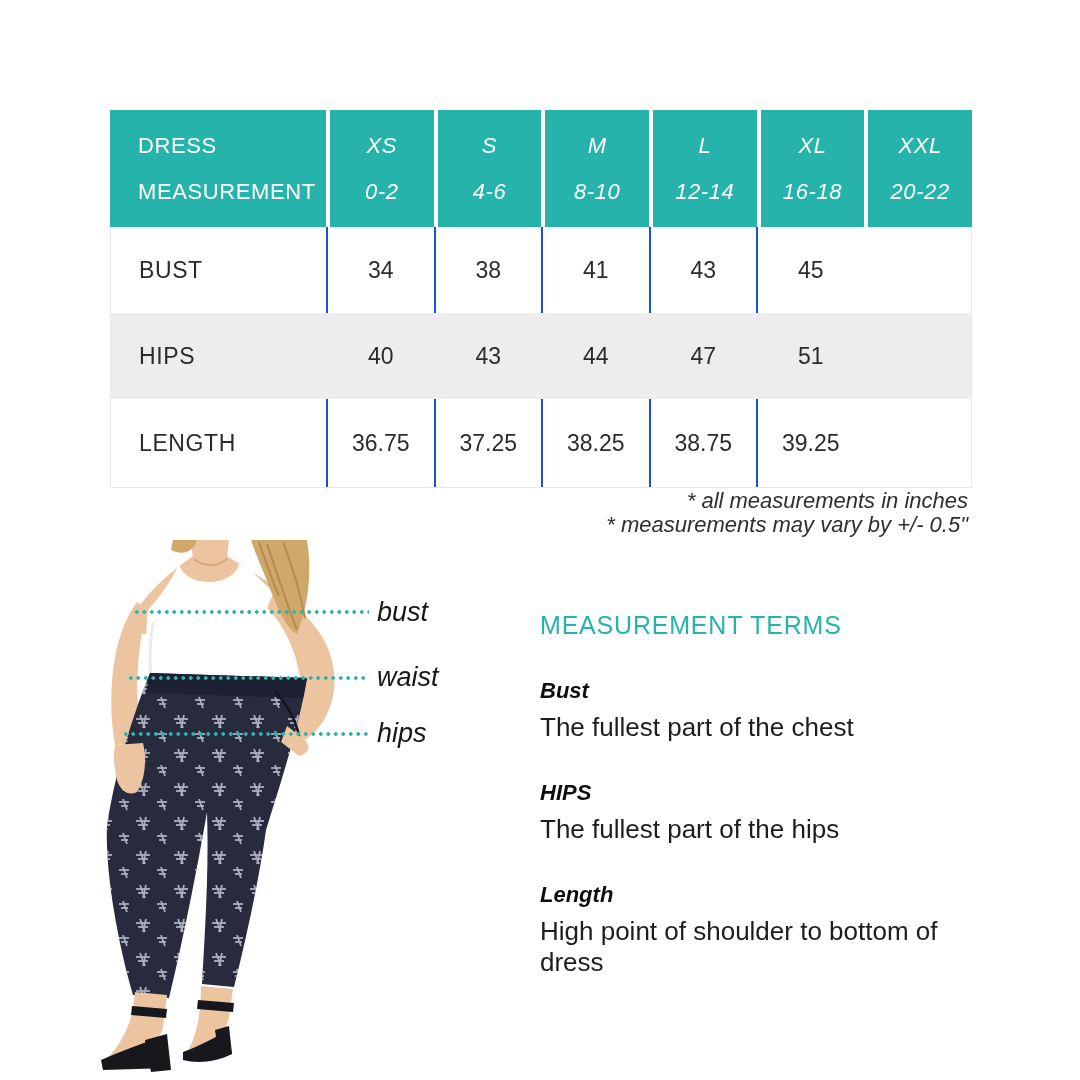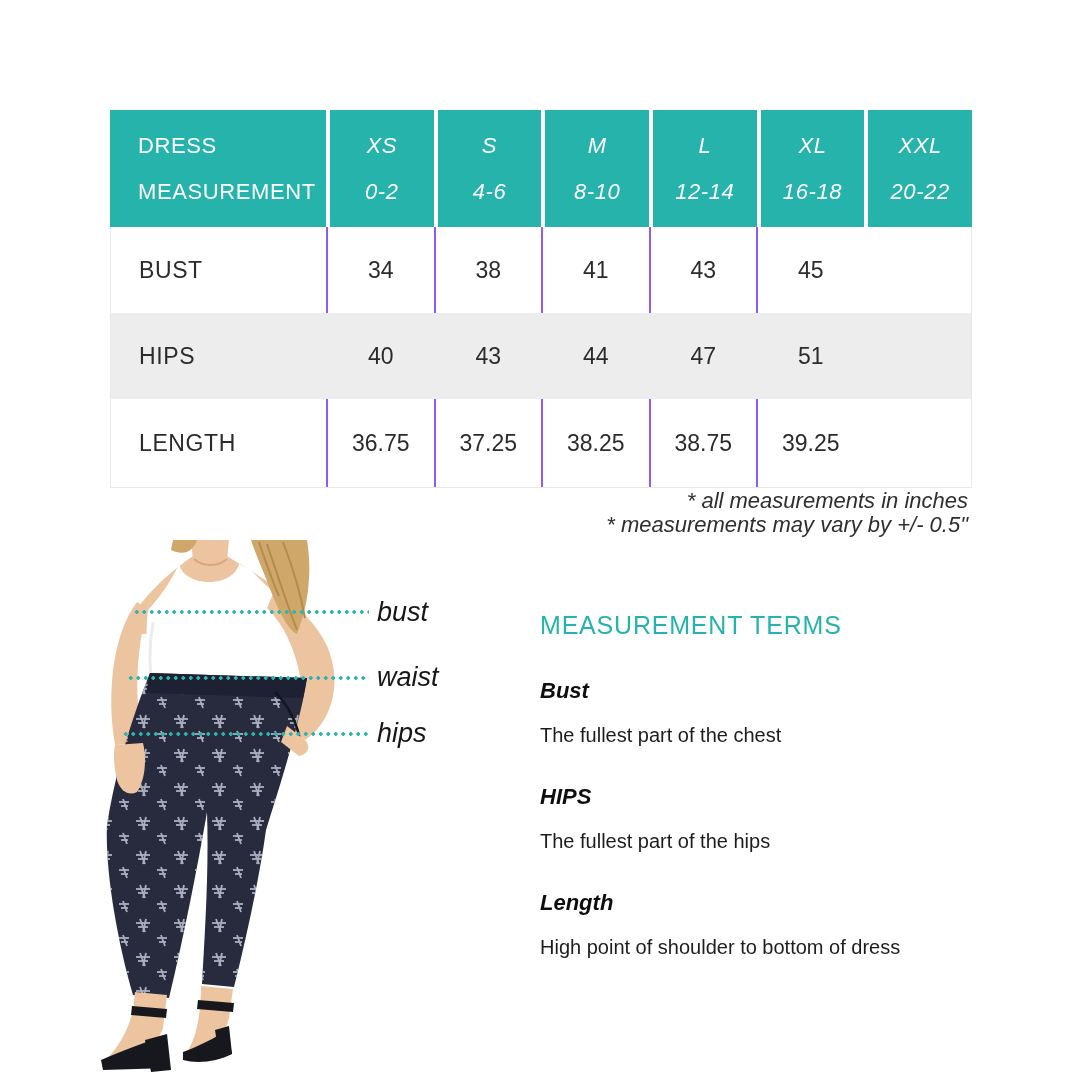--- a/index.html
+++ b/index.html
@@ -18,21 +18,21 @@
   .th + .th{border-left:4px solid #ffffff;font-style:italic;}
   .th.corner{align-items:flex-start;padding-left:28px;}
   .tbody{border:1px solid #e9e9e9;border-top:none;}
   .trow{display:grid;grid-template-columns:215px repeat(6,1fr);height:86px;background:#ffffff;}
   .trow.alt{background:#ededed;}
   .trow:last-child{height:88px;}
   .td{
     display:flex;align-items:center;justify-content:center;font-size:23px;
     color:#2b2b2b;box-sizing:border-box;
   }
-  .trow .td + .td{border-left:2px solid #8b5cf6;}
+  .trow .td + .td{border-left:2px solid #1d4ed8;}
   .trow.alt .td + .td{border-left-color:#ededed;text-align:center;}
   .td.rowlabel{justify-content:flex-start;padding-left:28px;letter-spacing:.6px;}
   
   .footnotes{
     position:absolute;top:489px;right:112px;text-align:right;font-style:italic;
     font-size:22px;line-height:24px;color:#2e2e2e;
   }
   
   .figure-wrap{position:absolute;left:55px;top:540px;width:320px;height:540px;}
   .dotline{position:absolute;height:4px;
@@ -45,21 +45,21 @@
   .lab-bust{top:597px;}
   .lab-waist{top:662px;}
   .lab-hips{top:718px;}
   
   .terms{position:absolute;left:540px;top:611px;width:440px;}
   .terms-title{
     color:#26b3ac;font-size:25px;letter-spacing:.8px;margin:0 0 38px 0;font-weight:400;
   }
   .term-item{margin:0 0 37px 0;}
   .term-name{font-size:22px;font-weight:bold;font-style:italic;color:#0e0e0e;}
-  .term-def{font-size:20px;color:#1d1d1d;margin-top:20px;}
+  .term-def{font-size:26px;color:#1d1d1d;margin-top:8px;}
 </style>
 </head>
 <body>
 
 <div class="canvas">
 
   <div class="size-table">
     <div class="thead">
       <div class="th corner">
         <span>DRESS</span>

